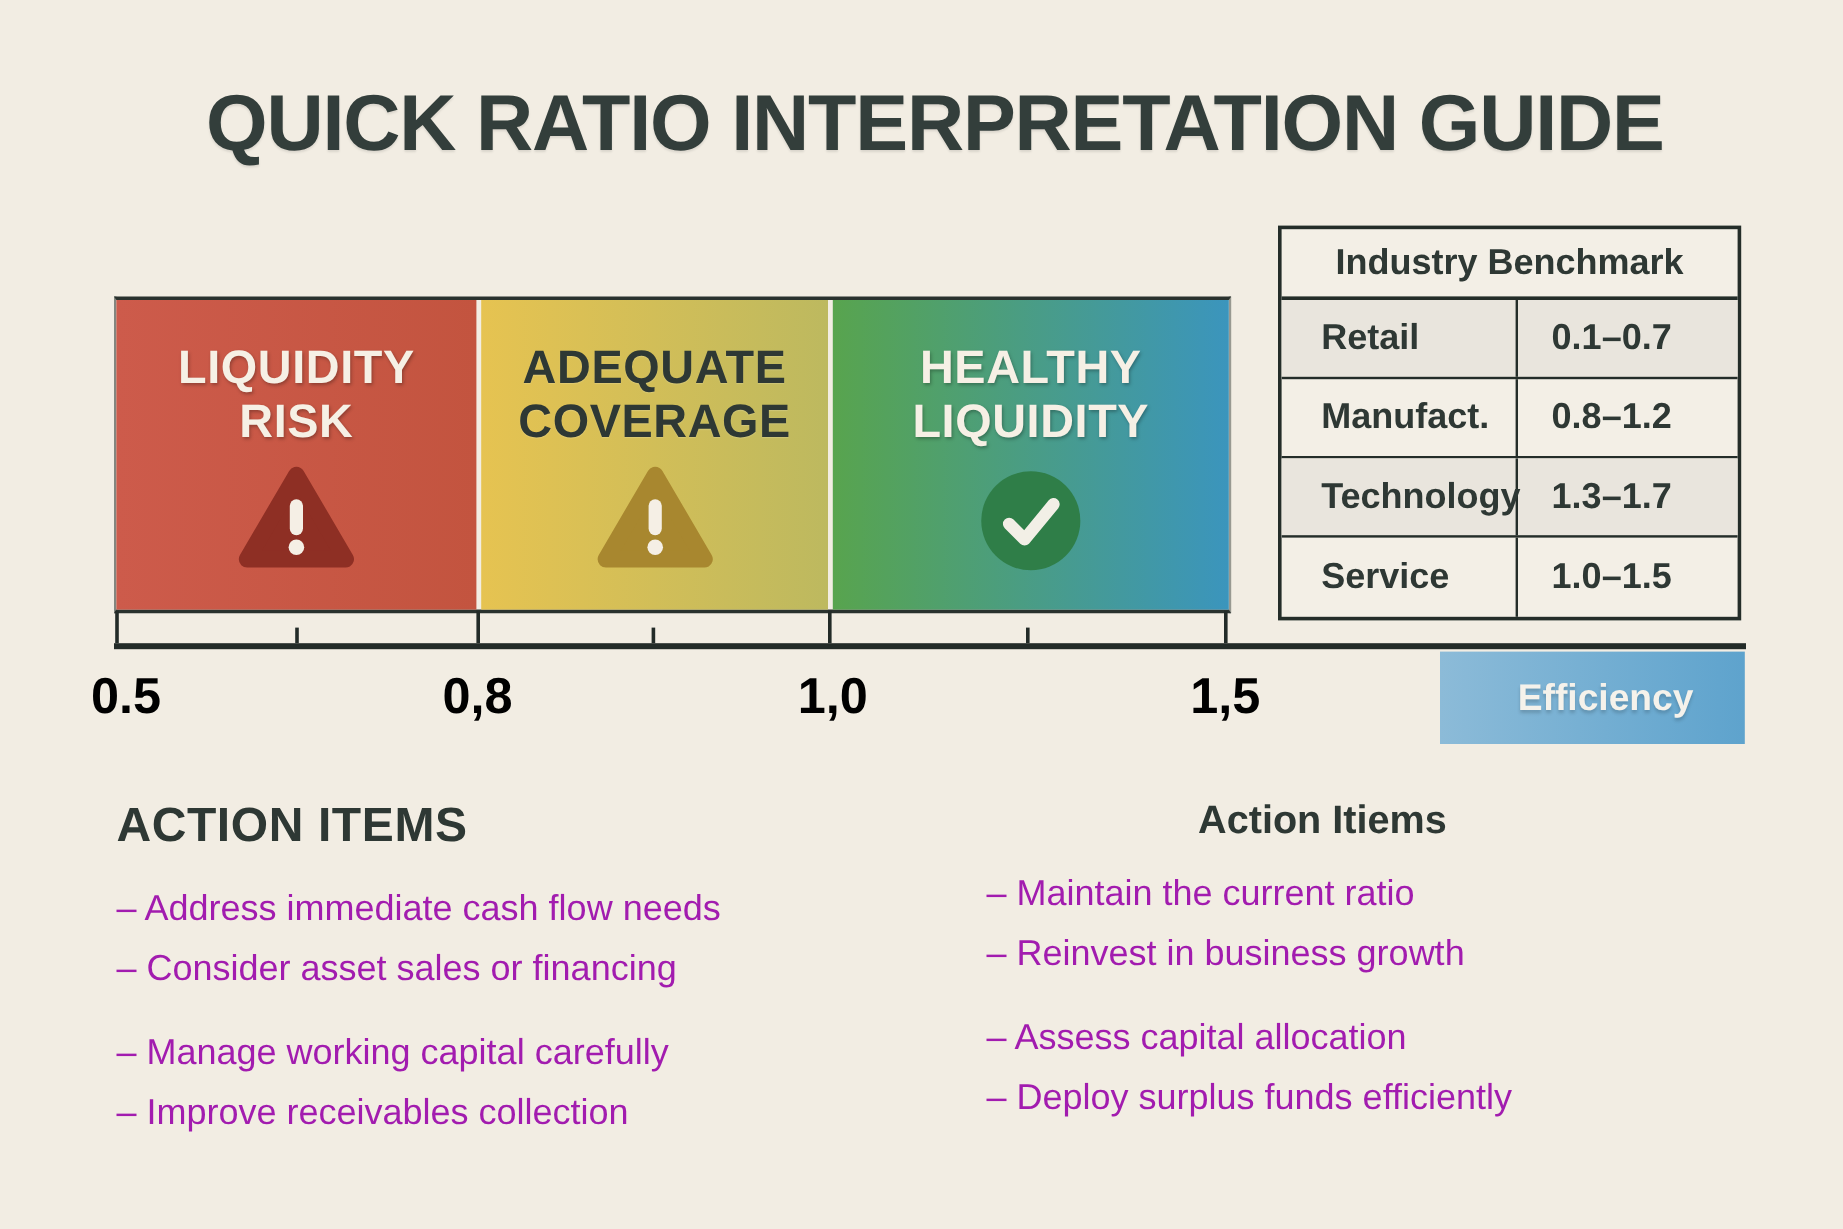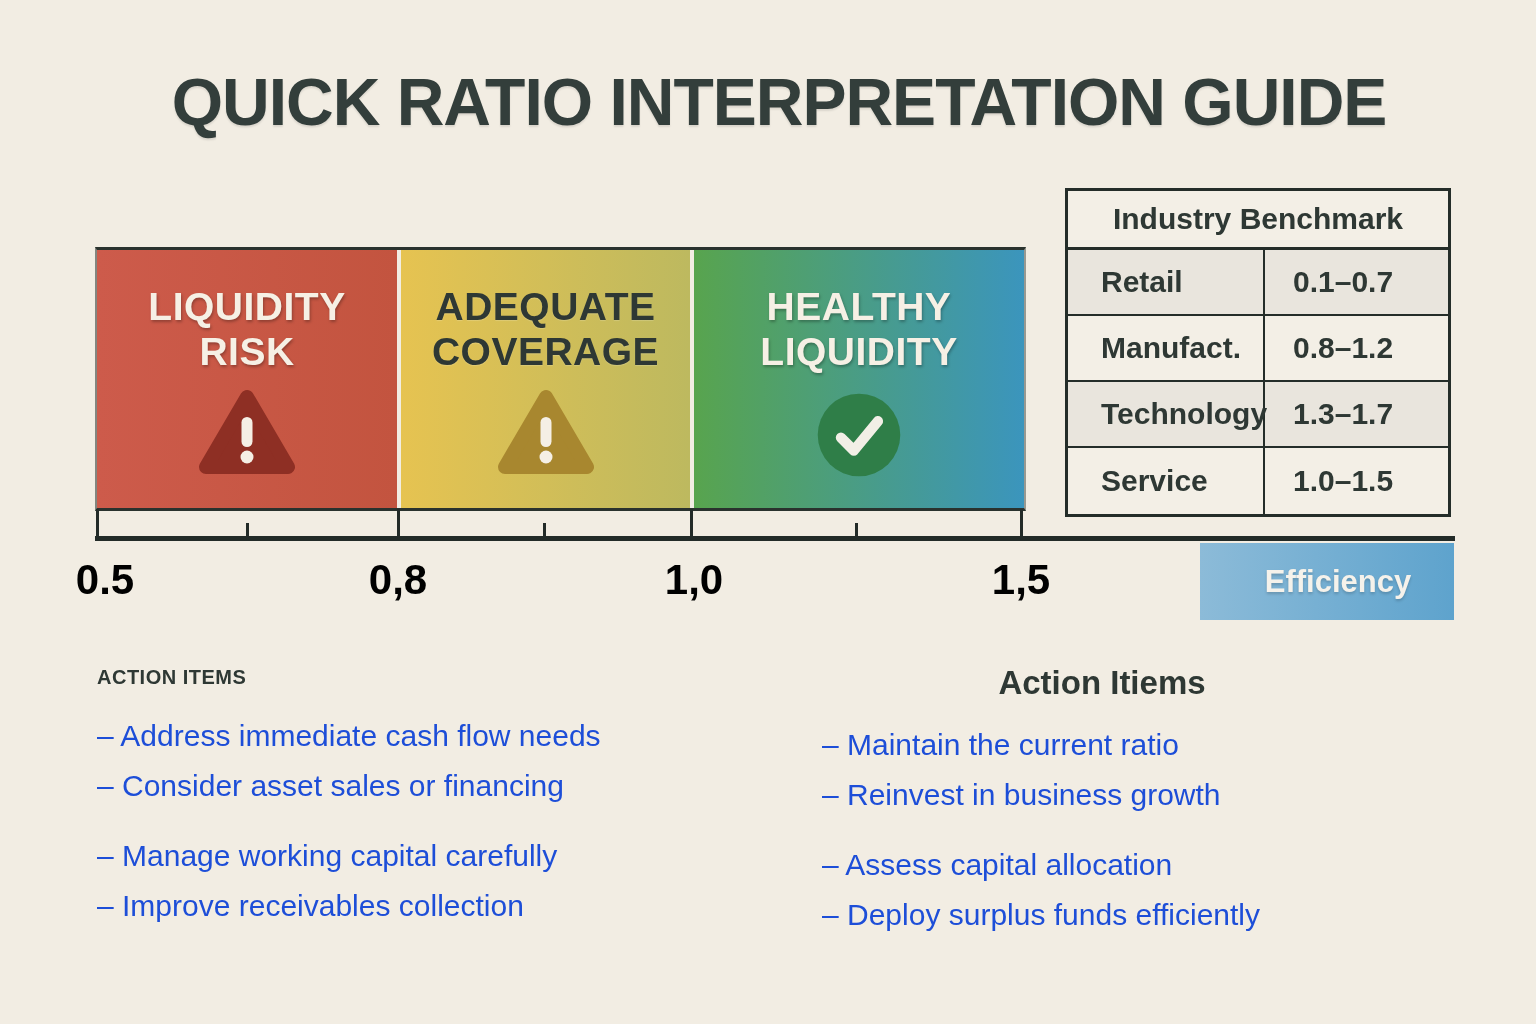--- a/index.html
+++ b/index.html
@@ -160,39 +160,39 @@
   }
   .bt-range {
     flex: 1;
     padding-left: 28px;
   }
 
   
   .actions-left  { position: absolute; left: 97px;  top: 666px; width: 660px; }
   .actions-right { position: absolute; left: 822px; top: 664px; width: 640px; }
   .actions-heading-left {
-    font-size: 20px;
+    font-size: 40px;
     font-weight: 800;
     letter-spacing: 0.5px;
     color: #2e3834;
     margin-bottom: 22px;
   }
   .actions-heading-right {
     font-size: 33px;
     font-weight: 800;
     color: #2e3834;
     text-align: center;
     width: 560px;
     margin-bottom: 18px;
   }
   .action-item {
     font-size: 30px;
     font-weight: 500;
     line-height: 50px;
-    color: #1d4ed8;
+    color: #a21caf;
     white-space: nowrap;
   }
   .pair-gap { margin-top: 20px; }
 </style>
 </head>
 <body>
 
 <div class="canvas">
 
   <h1 class="page-title">QUICK RATIO INTERPRETATION GUIDE</h1>

